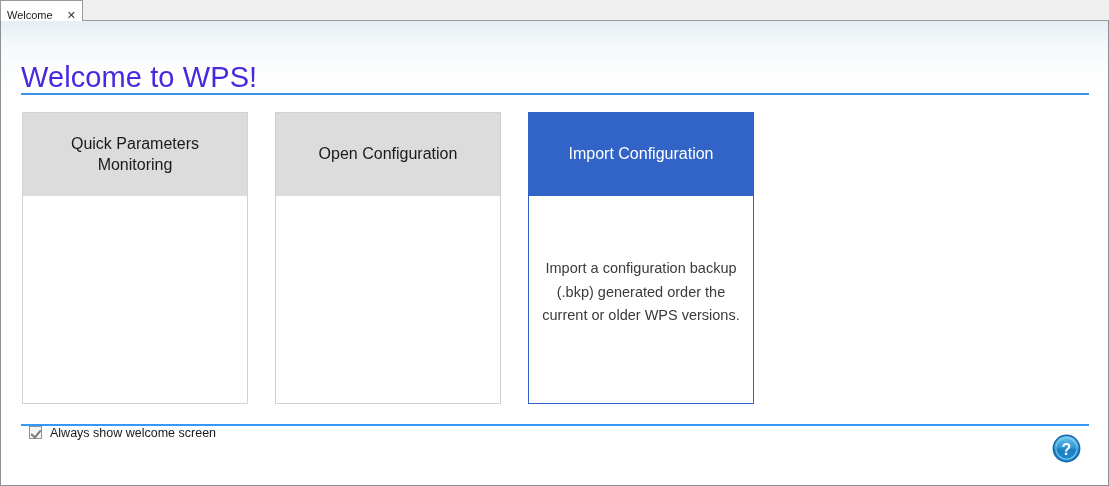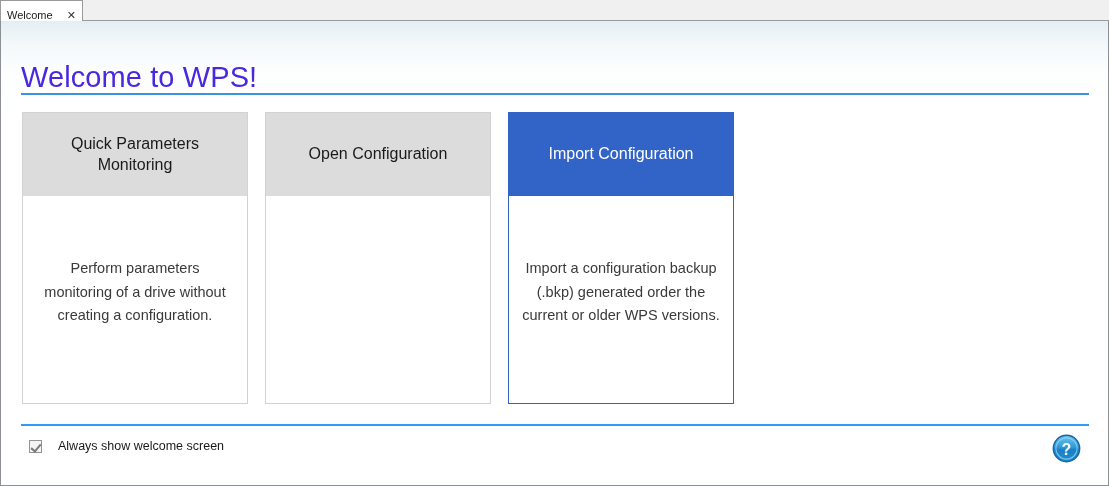--- a/index.html
+++ b/index.html
@@ -86,21 +86,21 @@
   }
 
   
   .cards {
     position: absolute;
     left: 21px;
     top: 91px;
     width: 1066px;
     height: 292px;
     display: flex;
-    gap: 17px;
+    gap: 27px;
   }
   .card {
     width: 226px;
     height: 292px;
     box-sizing: border-box;
     border: 1px solid #d2d2d2;
     background: #ffffff;
     display: flex;
     flex-direction: column;
     cursor: pointer;
@@ -152,24 +152,24 @@
   .footer {
     position: absolute;
     left: 0;
     top: 405px;
     width: 1109px;
     height: 58px;
   }
   .checkbox-row {
     position: absolute;
     left: 28px;
-    top: 13px;
-    display: flex;
-    align-items: flex-end;
-    gap: 16px;
+    top: 0;
+    display: flex;
+    align-items: flex-start;
+    gap: 8px;
     cursor: pointer;
   }
   .checkbox {
     width: 13px;
     height: 13px;
     box-sizing: border-box;
     border: 1px solid #949494;
     background: #f4f4f4;
     position: relative;
   }
@@ -210,21 +210,20 @@
 
 <div class="window">
 
   <div class="page-title">Welcome to WPS!</div>
   <div class="title-rule"></div>
 
   <div class="cards">
 
     <div class="card">
       <div class="card-header">Quick Parameters Monitoring</div>
-      <div class="card-body">Perform parameters monitoring of a drive without creating a configuration.</div>
     </div>
 
 
     <div class="card">
       <div class="card-header">Open Configuration</div>
     </div>
 
     <div class="card selected">
       <div class="card-header">Import Configuration</div>
       <div class="card-body">Import a configuration backup (.bkp) generated order the current or older WPS versions.</div>

